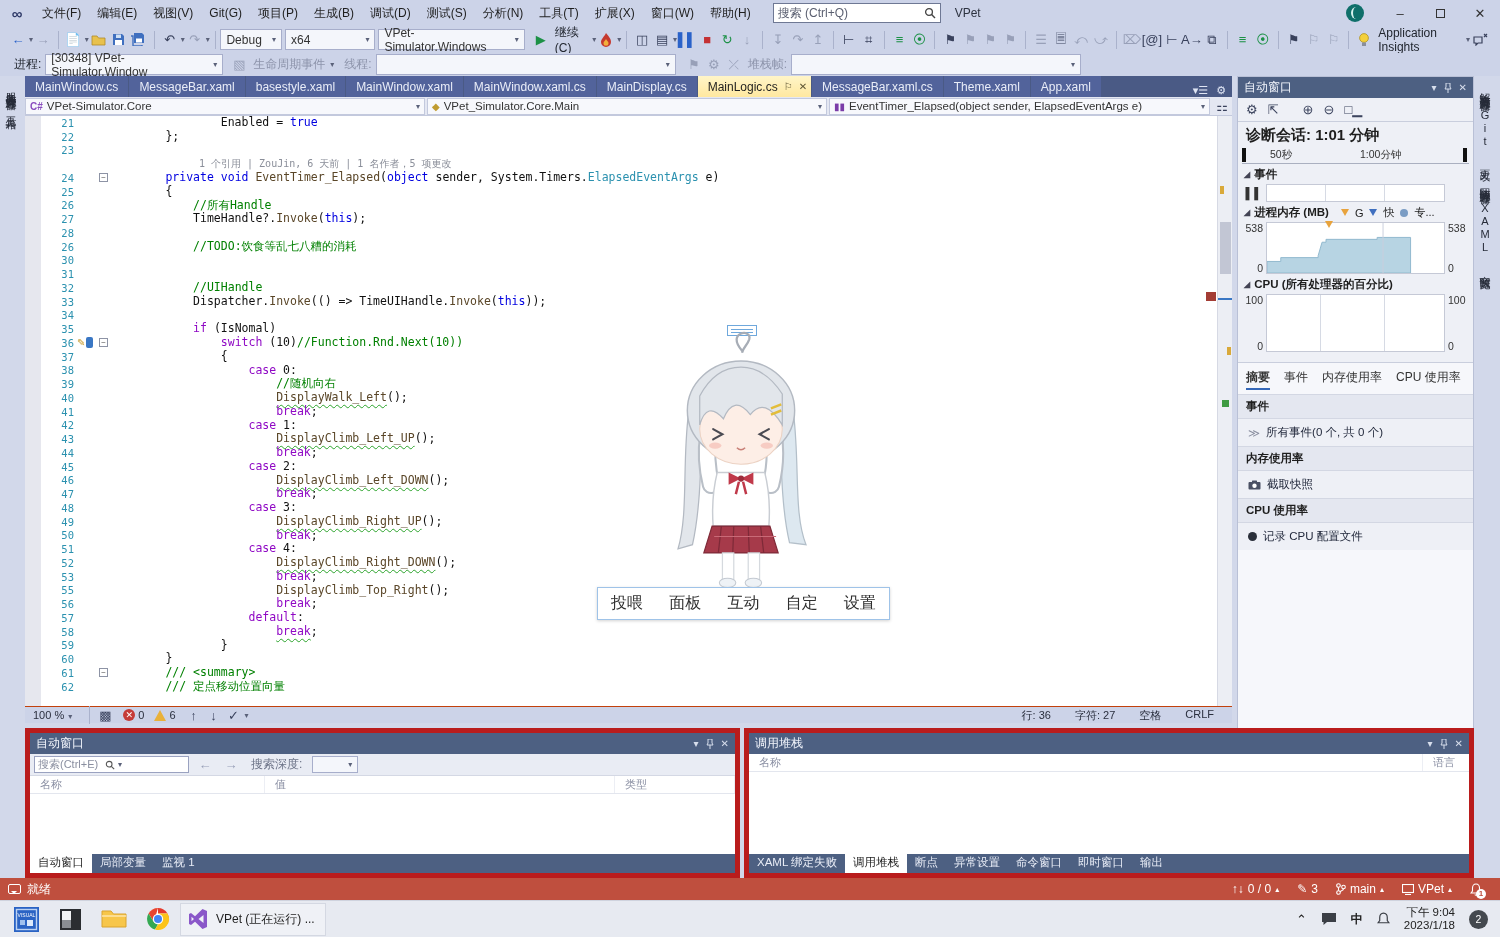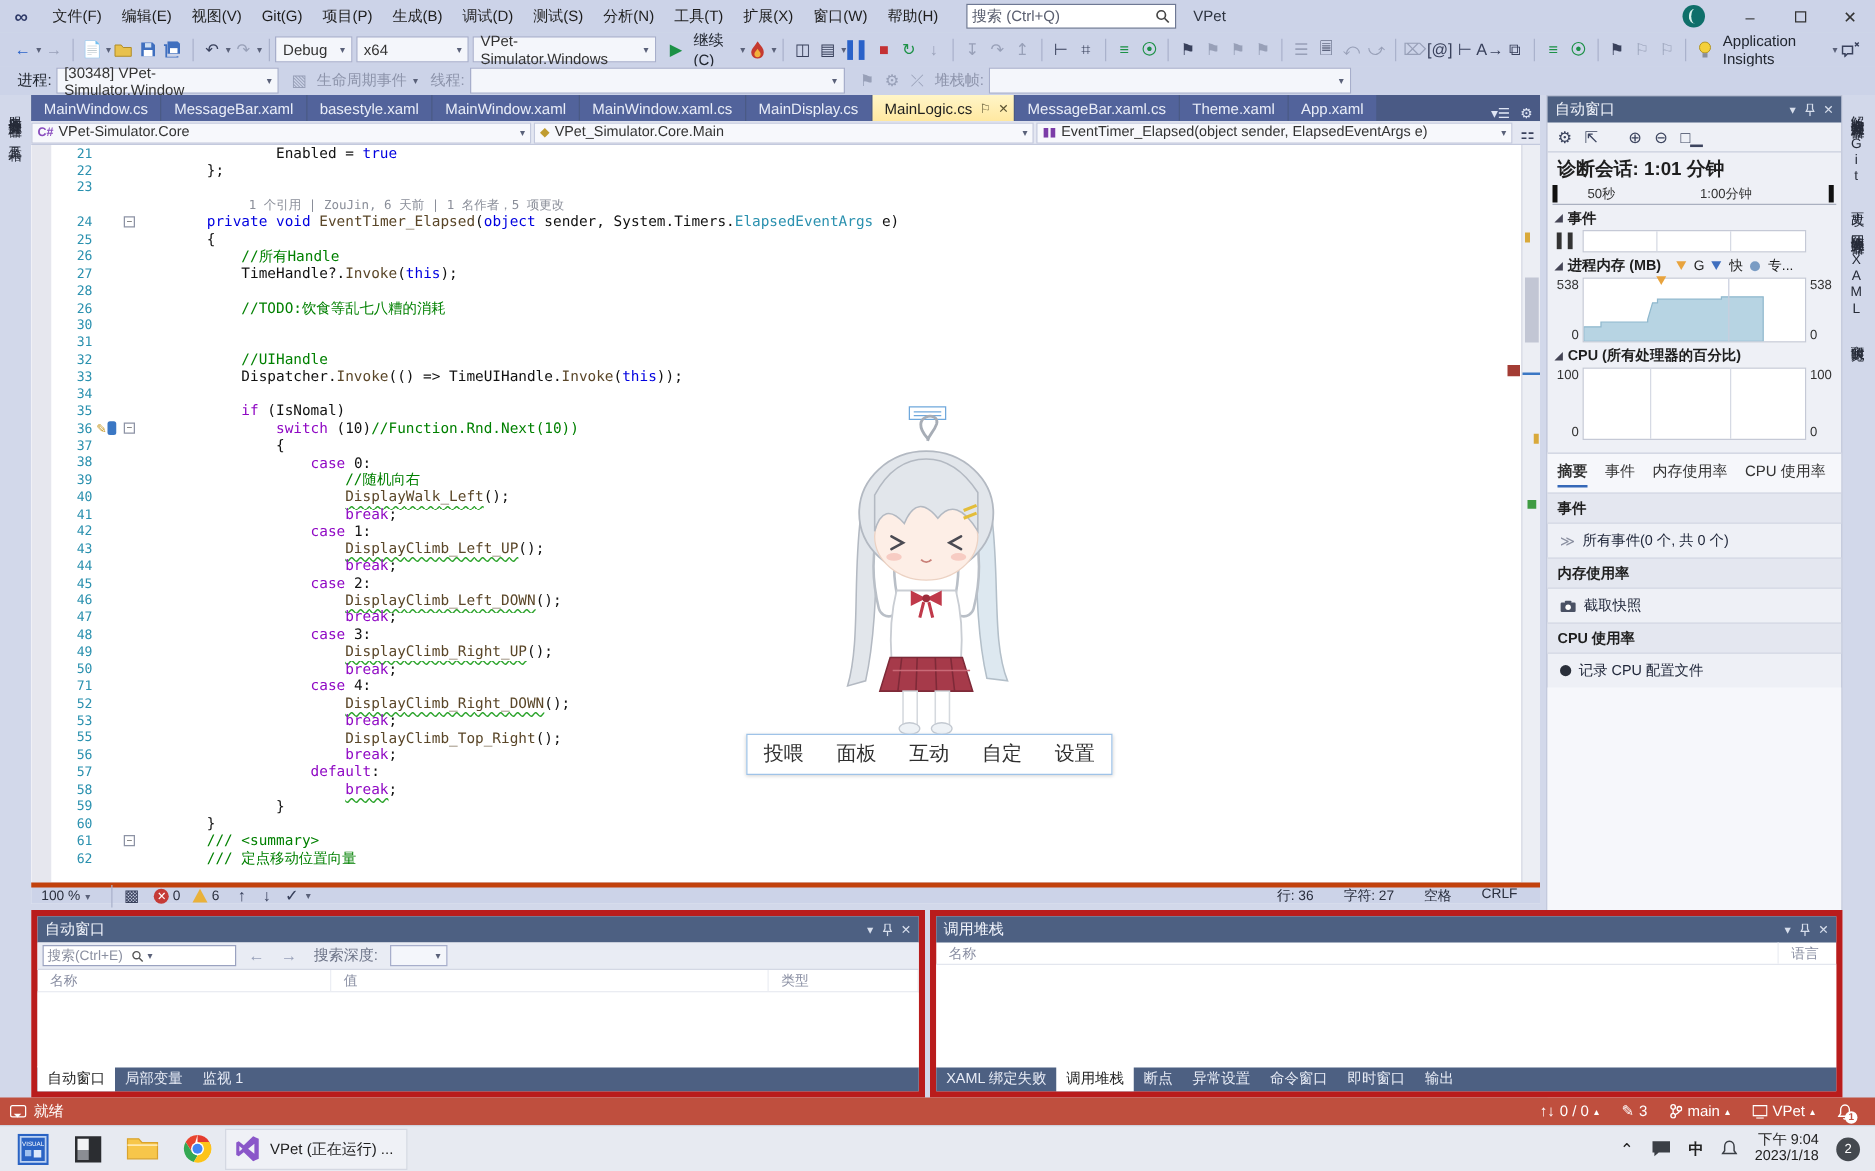--- a/index.html
+++ b/index.html
@@ -70,21 +70,21 @@
   .m { color:#5a4628; } .g { color:#008000; }
   .sq { text-decoration:underline wavy #2bа32b; text-decoration:underline wavy #2ba32b; text-decoration-thickness:1px; text-underline-offset:3px; }
   .lens { color:#8a8e99; font:10px "DejaVu Sans Mono", monospace; margin-left:122px; }
 
   .vscroll { position:absolute; right:0; top:0; width:15px; height:100%; background:#eceef4; border-left:1px solid #d6d9e4; }
   .vthumb { position:absolute; left:2px; top:106px; width:11px; height:52px; background:#c2c6d4; }
   .smark { position:absolute; }
   .caret-line { position:absolute; left:0; width:100%; height:2px; background:#3a77c4; top:182px; }
   .red-box { position:absolute; right:16px; top:176px; width:10px; height:9px; background:#a33c34; }
 
-  .estatus { position:absolute; left:0; bottom:0; width:100%; height:17px; background:#ccd3e8; display:flex; align-items:center; font-size:11px; color:#2a2f3e; padding:0 6px; border-top:4px solid #c2410c; }
+  .estatus { position:absolute; left:0; bottom:0; width:100%; height:17px; background:#ccd3e8; display:flex; align-items:center; font-size:11px; color:#2a2f3e; padding:0 6px; border-top:1px solid #c2410c; }
   .estatus .right { margin-left:auto; display:flex; gap:0; }
   .estatus .cell { padding:0 12px; }
   .err-dot { display:inline-flex; width:12px; height:12px; border-radius:50%; background:#c53b37; color:#fff; font-size:9px; align-items:center; justify-content:center; margin-right:3px; }
   .warn-tri { display:inline-block; width:0; height:0; border-left:6px solid transparent; border-right:6px solid transparent; border-bottom:11px solid #e9b13a; margin-right:3px; }
 
   
   .diag { position:absolute; left:1237px; top:76px; width:237px; height:802px; background:#eef0f6; border:1px solid #b9c0d6; }
   .panel-title { height:21px; background:#4d6082; color:#f2f5fc; display:flex; align-items:center; padding:0 6px; font-size:12px; }
   .panel-title .pt-icons { margin-left:auto; display:flex; gap:7px; font-size:10px; color:#d7deec; align-items:center; }
   .diag-toolbar { height:24px; display:flex; align-items:center; gap:10px; padding:0 8px; border-bottom:1px solid #c9cedd; color:#3c445e; font-size:13px; }
@@ -584,21 +584,21 @@
             <span class="fold"></span>
             <pre><span class="p">                        </span><span class="m sq">DisplayClimb_Right_UP</span><span class="p">();</span></pre>
           </div>
           <div class="line">
             <span class="ln">50</span>
             <span class="mk"></span>
             <span class="fold"></span>
             <pre><span class="p">                        </span><span class="c">break</span><span class="p">;</span></pre>
           </div>
           <div class="line">
-            <span class="ln">71</span>
+            <span class="ln">51</span>
             <span class="mk"></span>
             <span class="fold"></span>
             <pre><span class="p">                    </span><span class="c">case</span><span class="p"> 4:</span></pre>
           </div>
           <div class="line">
             <span class="ln">52</span>
             <span class="mk"></span>
             <span class="fold"></span>
             <pre><span class="p">                        </span><span class="m sq">DisplayClimb_Right_DOWN</span><span class="p">();</span></pre>
           </div>

